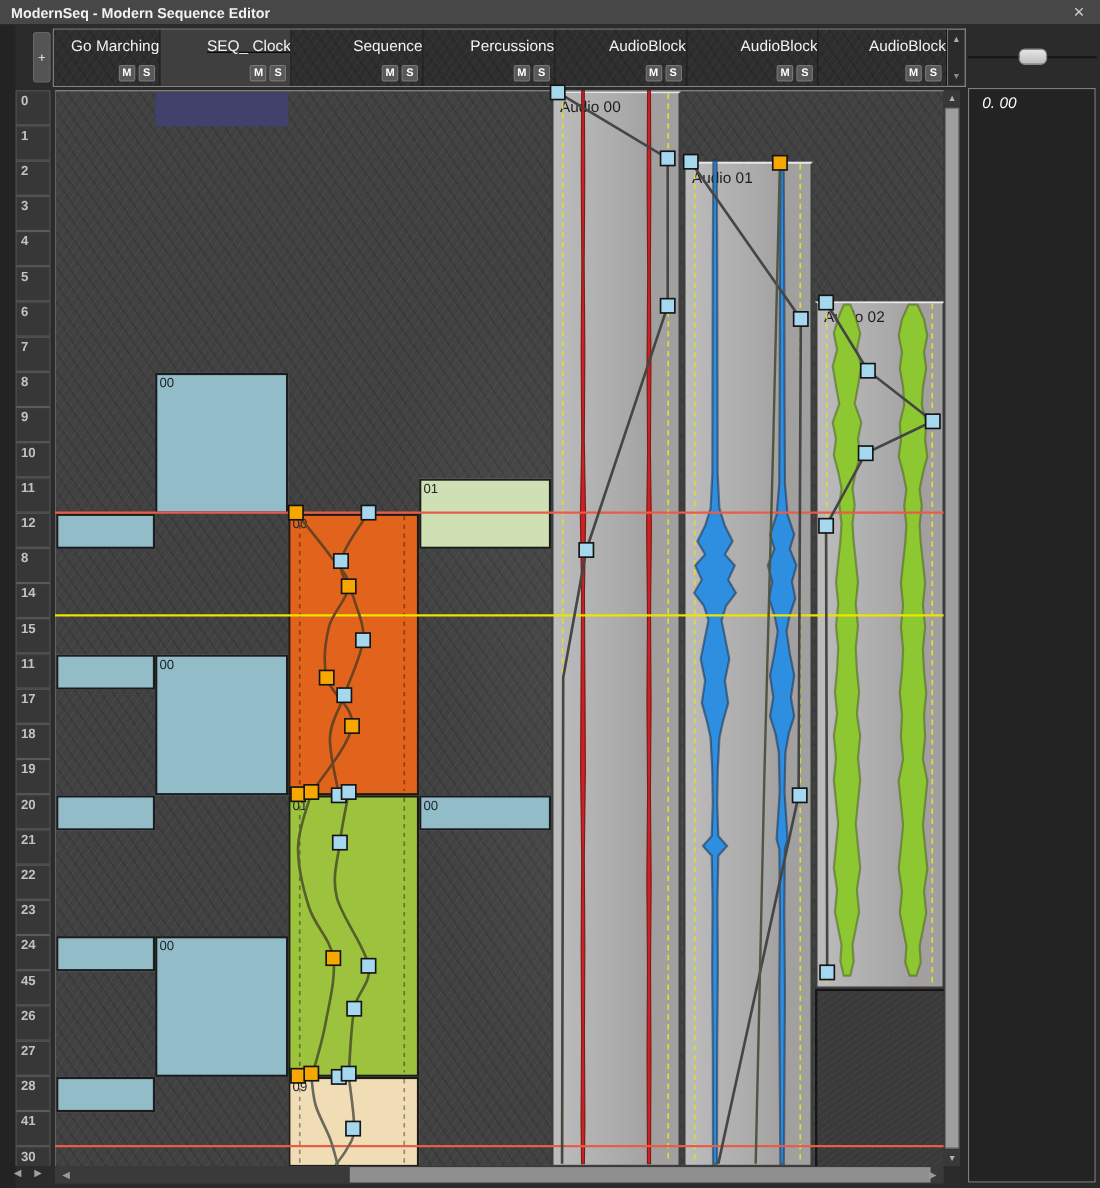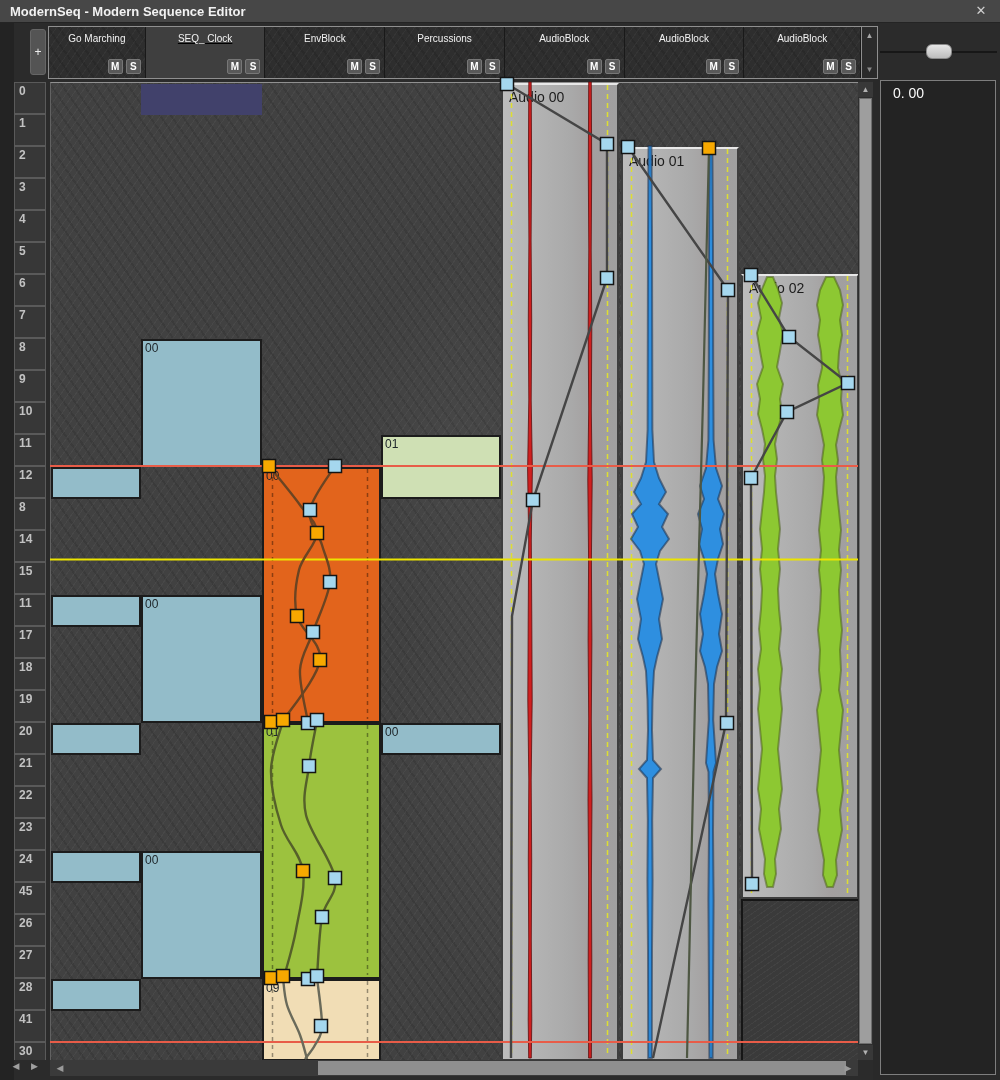--- a/index.html
+++ b/index.html
@@ -12,21 +12,21 @@
   #closebtn{position:absolute;right:10px;top:2px;width:18px;height:18px;color:#cfcfcf;font-size:13px;text-align:center;line-height:18px;cursor:default;}
 
   
   #addbtn{position:absolute;left:30px;top:29px;width:16px;height:46px;background:#545454;border:1px solid #666;border-radius:3px;color:#eee;font-size:12px;text-align:center;line-height:44px;}
   #theads{position:absolute;left:48px;top:26px;width:814px;height:53px;border:1px solid #8f8f8f;display:flex;background:#262626;}
   .thead{position:relative;height:100%;background:#2e2e2e;border-right:1px solid #191919;}
   .thead.sel{background:#3f3f3f;}
   .hatch{background-image:
      repeating-linear-gradient(125deg, rgba(255,255,255,0.035) 0 1px, rgba(0,0,0,0) 1px 6px),
      repeating-linear-gradient(55deg, rgba(0,0,0,0.10) 0 2px, rgba(0,0,0,0) 2px 9px);}
-  .tname{margin-top:6px;text-align:center;font-size:10px;color:#f2f2f2;white-space:nowrap;overflow:hidden;}
+  .tname{margin-top:6px;text-align:right;font-size:14px;color:#f2f2f2;white-space:nowrap;overflow:hidden;}
   .ms{position:absolute;right:4px;bottom:4px;display:flex;gap:3px;}
   .msbtn{width:15px;height:15px;background:#595959;border:1px solid #777;border-radius:2px;color:#fff;font-size:10px;font-weight:bold;text-align:center;line-height:13px;}
   #hminiscroll{position:absolute;left:862px;top:26px;width:16px;height:53px;border:1px solid #8f8f8f;border-left:none;background:#2b2b2b;}
   #hminiscroll .up,#hminiscroll .dn{position:absolute;left:0;width:100%;text-align:center;font-size:8px;color:#a8a8a8;}
   #hminiscroll .up{top:4px;} #hminiscroll .dn{bottom:4px;color:#8a8a8a;}
   #topslider{position:absolute;left:880px;top:38px;width:117px;height:28px;}
   #topslider .trk{position:absolute;left:0;top:13px;width:117px;height:2px;background:#171717;}
   #topslider .th{position:absolute;left:46px;top:6px;width:26px;height:15px;border-radius:6px;border:1px solid #8a8a8a;background:linear-gradient(#e6e6e6,#bdbdbd);}
 
   
@@ -62,21 +62,21 @@
   #vscroll .up{top:0;} #vscroll .dn{bottom:0;}
   #vscroll .thumb{position:absolute;left:1px;top:16px;width:13px;height:946px;background:#9e9e9e;border:1px solid #6e6e6e;}
   #hscroll{position:absolute;left:50px;top:1060px;width:808px;height:16px;background:#3a3a3a;z-index:6;}
   #hscroll .lt,#hscroll .rt{position:absolute;top:0;width:16px;height:16px;text-align:center;font-size:9px;color:#9a9a9a;line-height:16px;}
   #hscroll .lt{left:2px;} #hscroll .rt{right:2px;}
   #hscroll .thumb{position:absolute;top:1px;height:14px;background:#8f8f8f;}
 
   
   #rpanel{position:absolute;left:873px;top:80px;width:127px;height:1000px;background:#292929;z-index:6;}
   #valuebox{position:absolute;left:7px;top:0px;width:116px;height:995px;border:1px solid #7e7e7e;background:#232323;}
-  #valuebox .v{position:absolute;left:12px;top:4px;font-size:14px;color:#fafafa;}
+  #valuebox .v{position:absolute;left:12px;top:4px;font-size:14px;color:#fafafa;font-style:italic;}
 </style>
 </head>
 <body>
 
 <div id="win">
   <div id="titlebar">
     <span class="t">ModernSeq - Modern Sequence Editor</span>
     <span id="closebtn">✕</span>
   </div>
 
@@ -90,21 +90,21 @@
         </div>
       </div>
       <div class="thead hatch sel" style="width: 120px; text-decoration: underline;">
         <div class="tname">SEQ_ Clock</div>
         <div class="ms">
           <div class="msbtn">M</div>
           <div class="msbtn">S</div>
         </div>
       </div>
       <div class="thead hatch" style="width: 120px;">
-        <div class="tname">EnvBlock</div>
+        <div class="tname">Sequence</div>
         <div class="ms">
           <div class="msbtn">M</div>
           <div class="msbtn">S</div>
         </div>
       </div>
       <div class="thead hatch" style="width: 120px;">
         <div class="tname">Percussions</div>
         <div class="ms">
           <div class="msbtn">M</div>
           <div class="msbtn">S</div>

